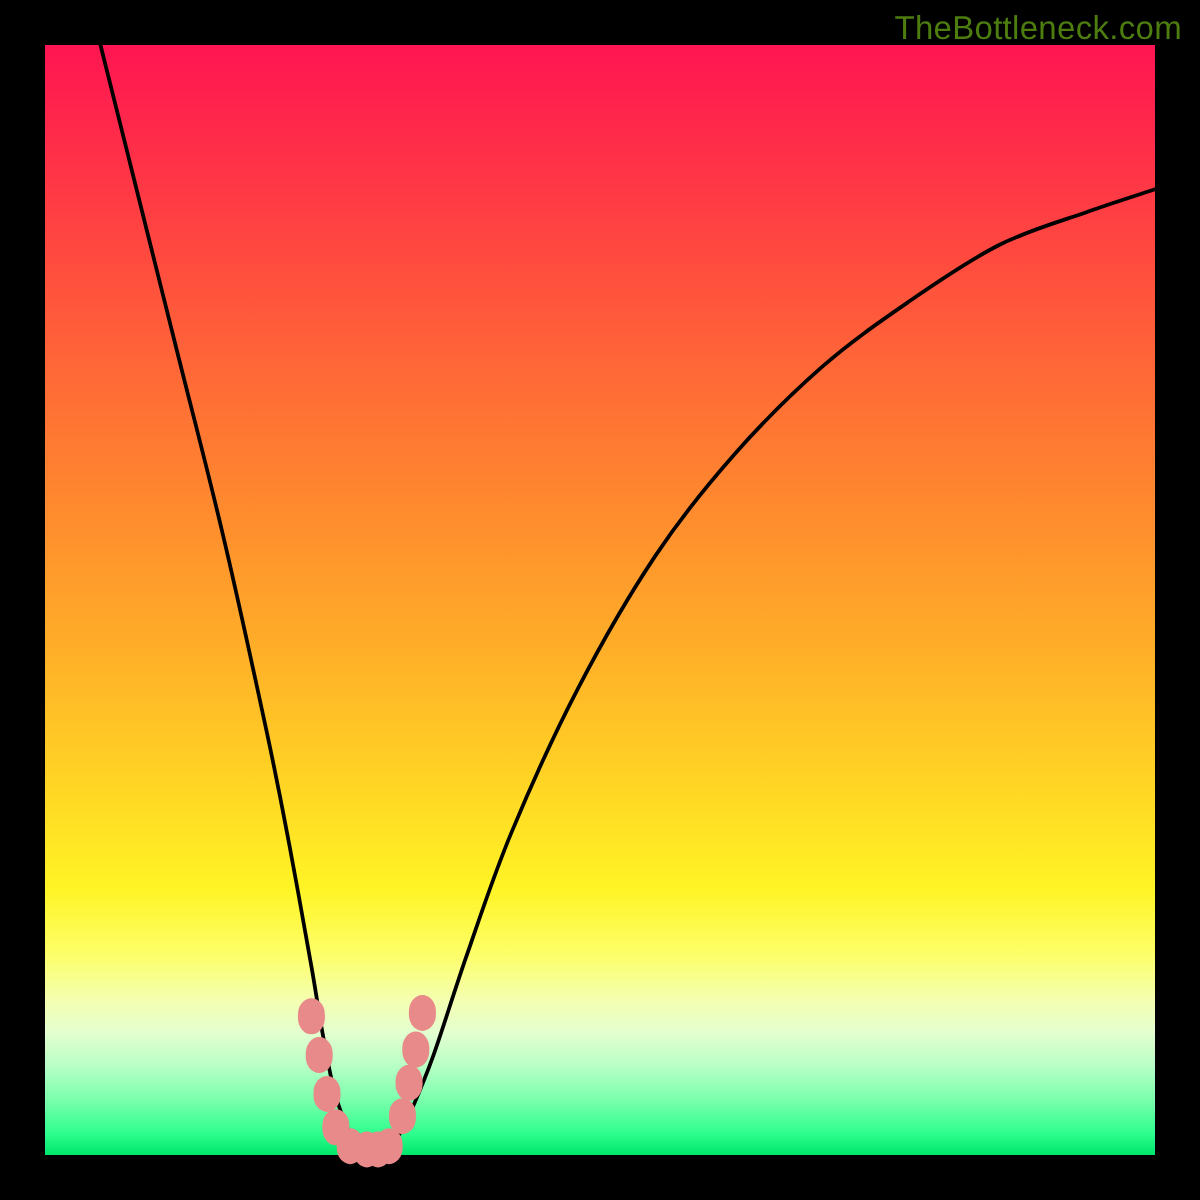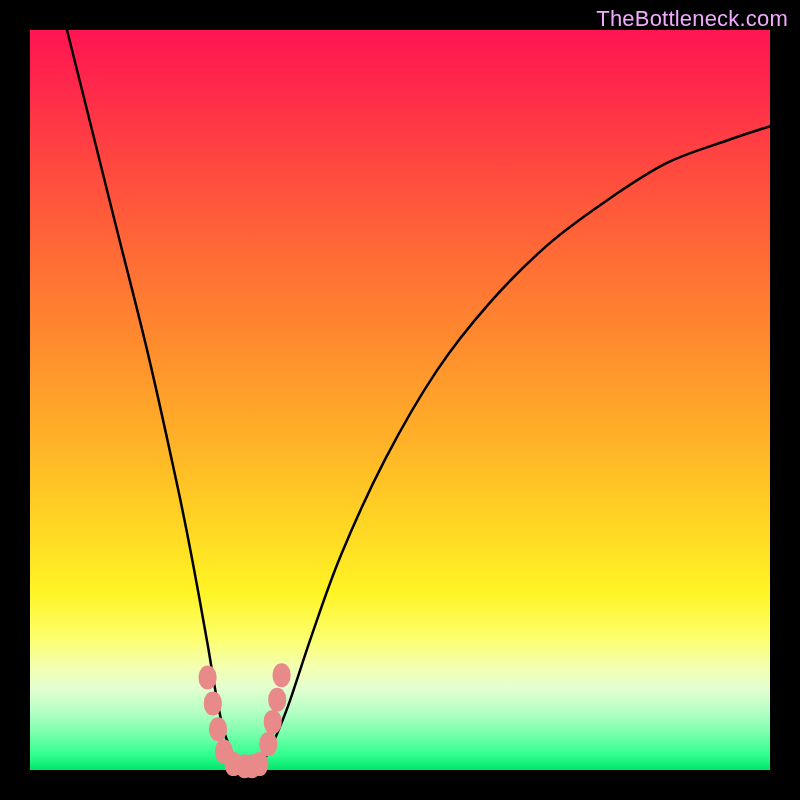--- a/index.html
+++ b/index.html
@@ -32,21 +32,21 @@
       #b7ffc5 92%,
       #7bffad 95%,
       #2fff8e 98%,
       #00e56a 100%
     );
   }
   .watermark {
     position: absolute;
     top: 6px;
     right: 12px;
-    color: #f0abfc;
+    color: #4d7c0f;
     font-size: 22px;
     font-weight: 400;
     letter-spacing: 0.2px;
   }
   svg.curve {
     position: absolute;
     left: 0; top: 0;
     width: 740px; height: 740px;
     overflow: visible;
   }

